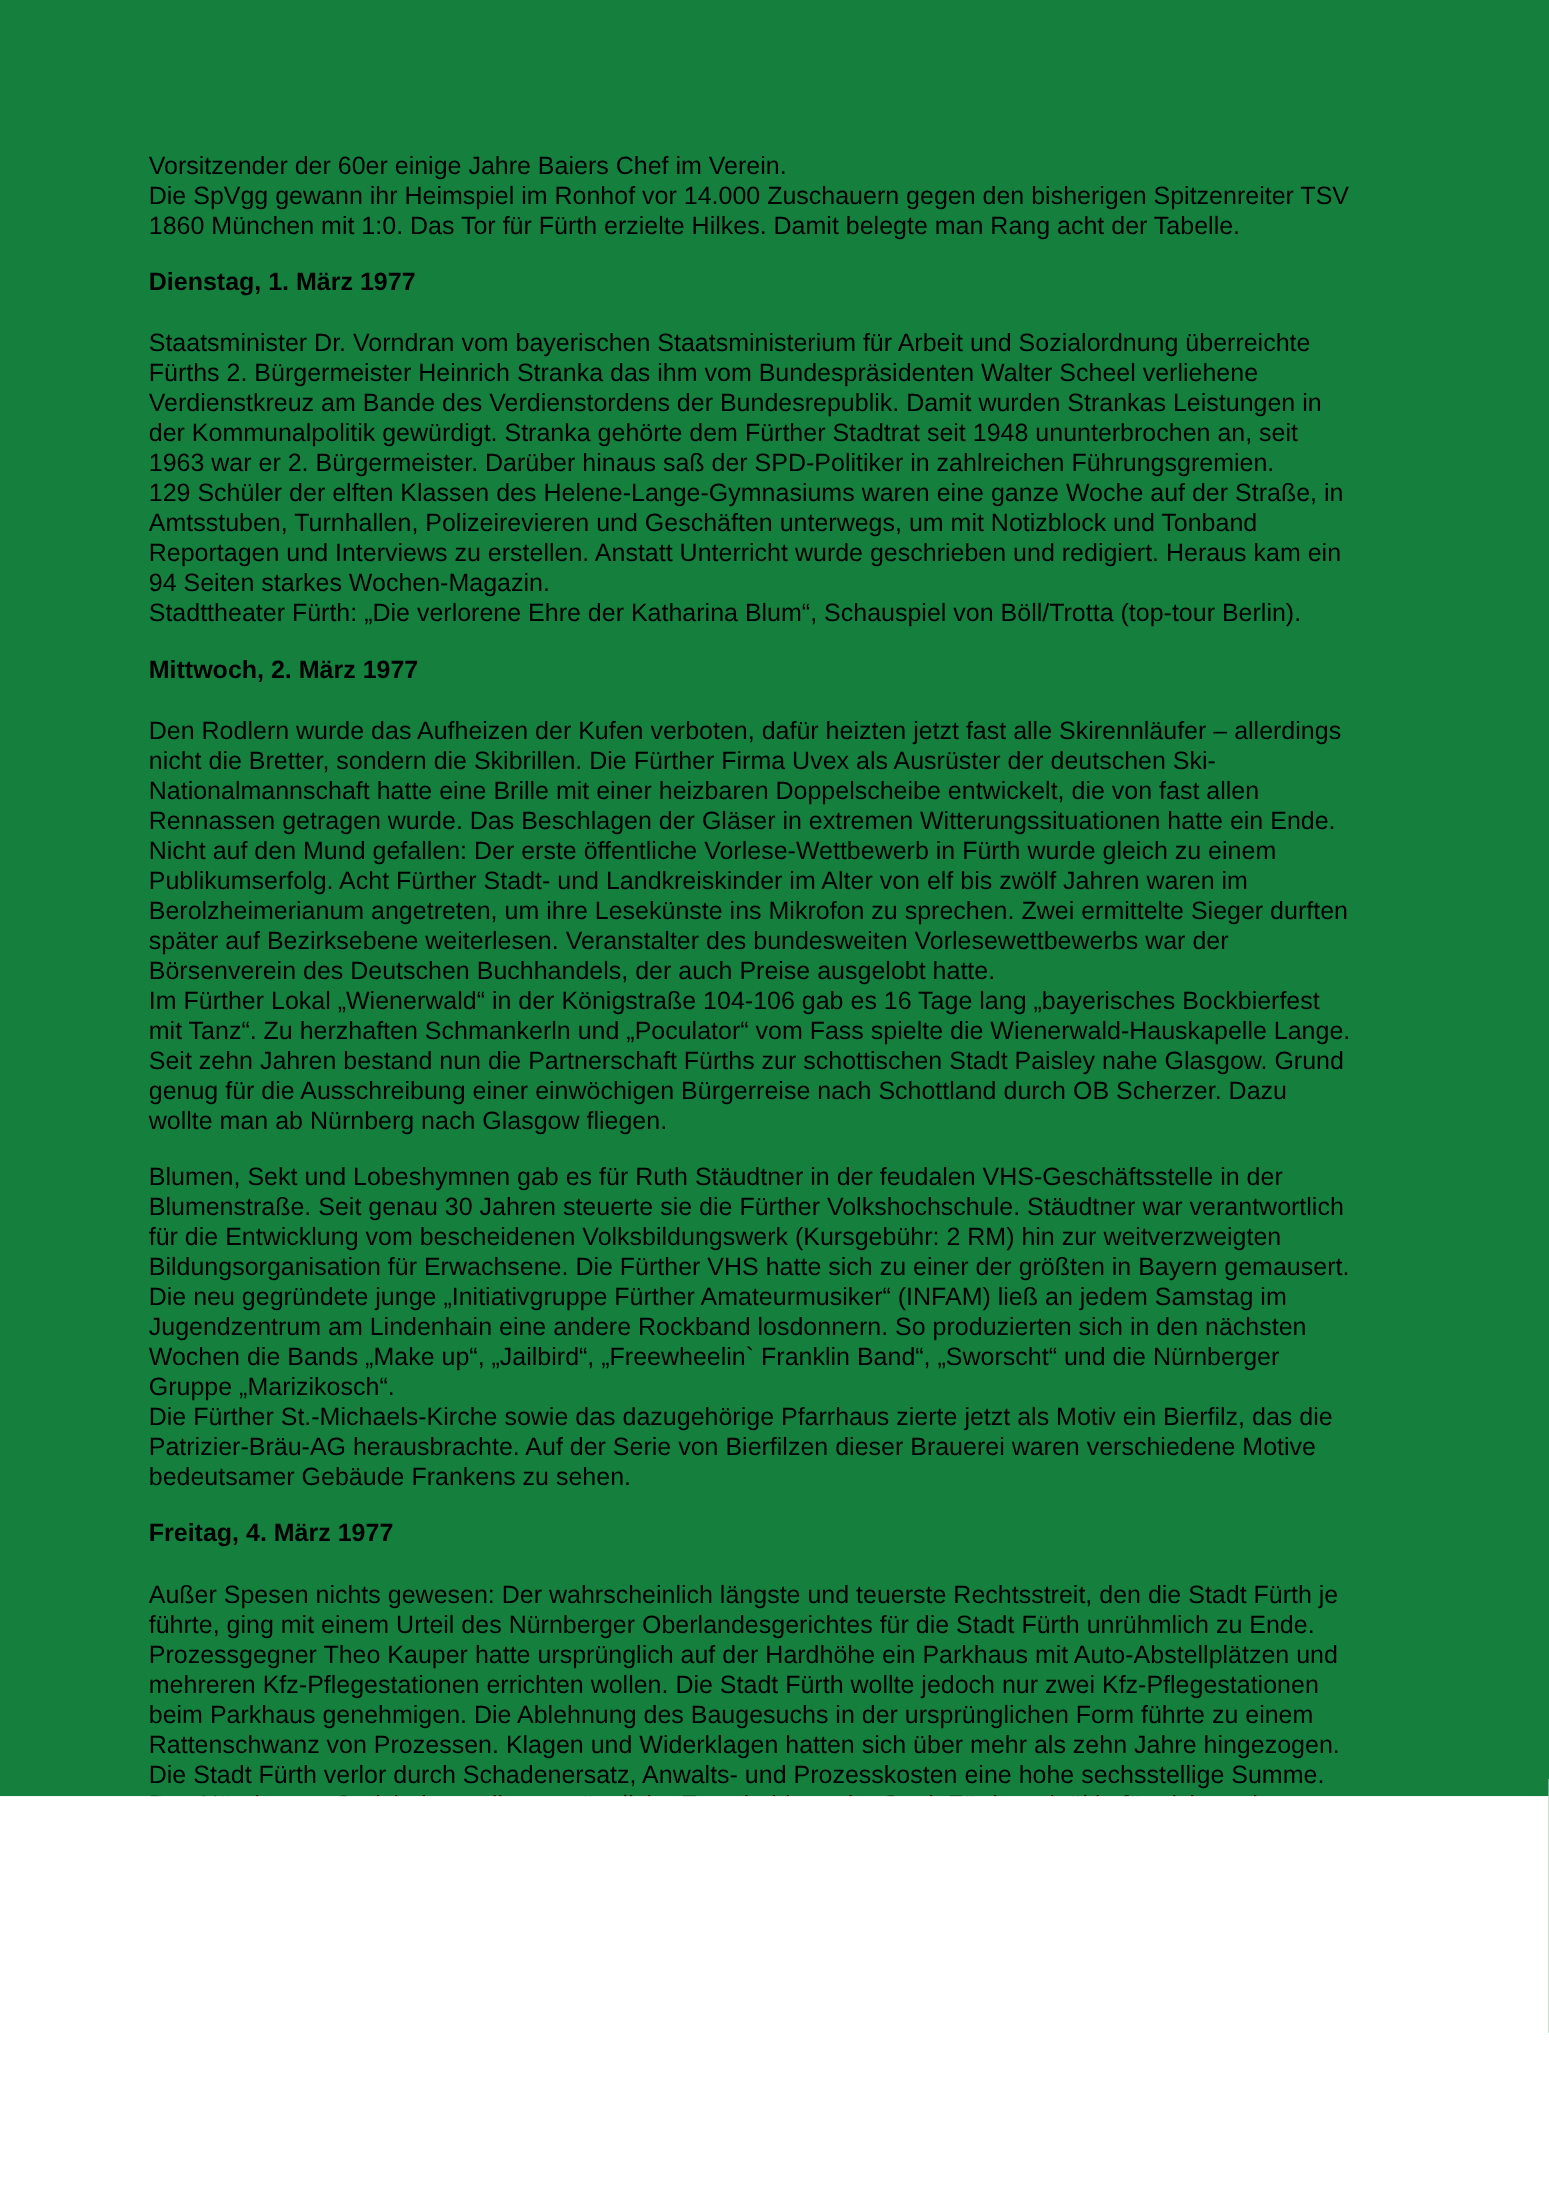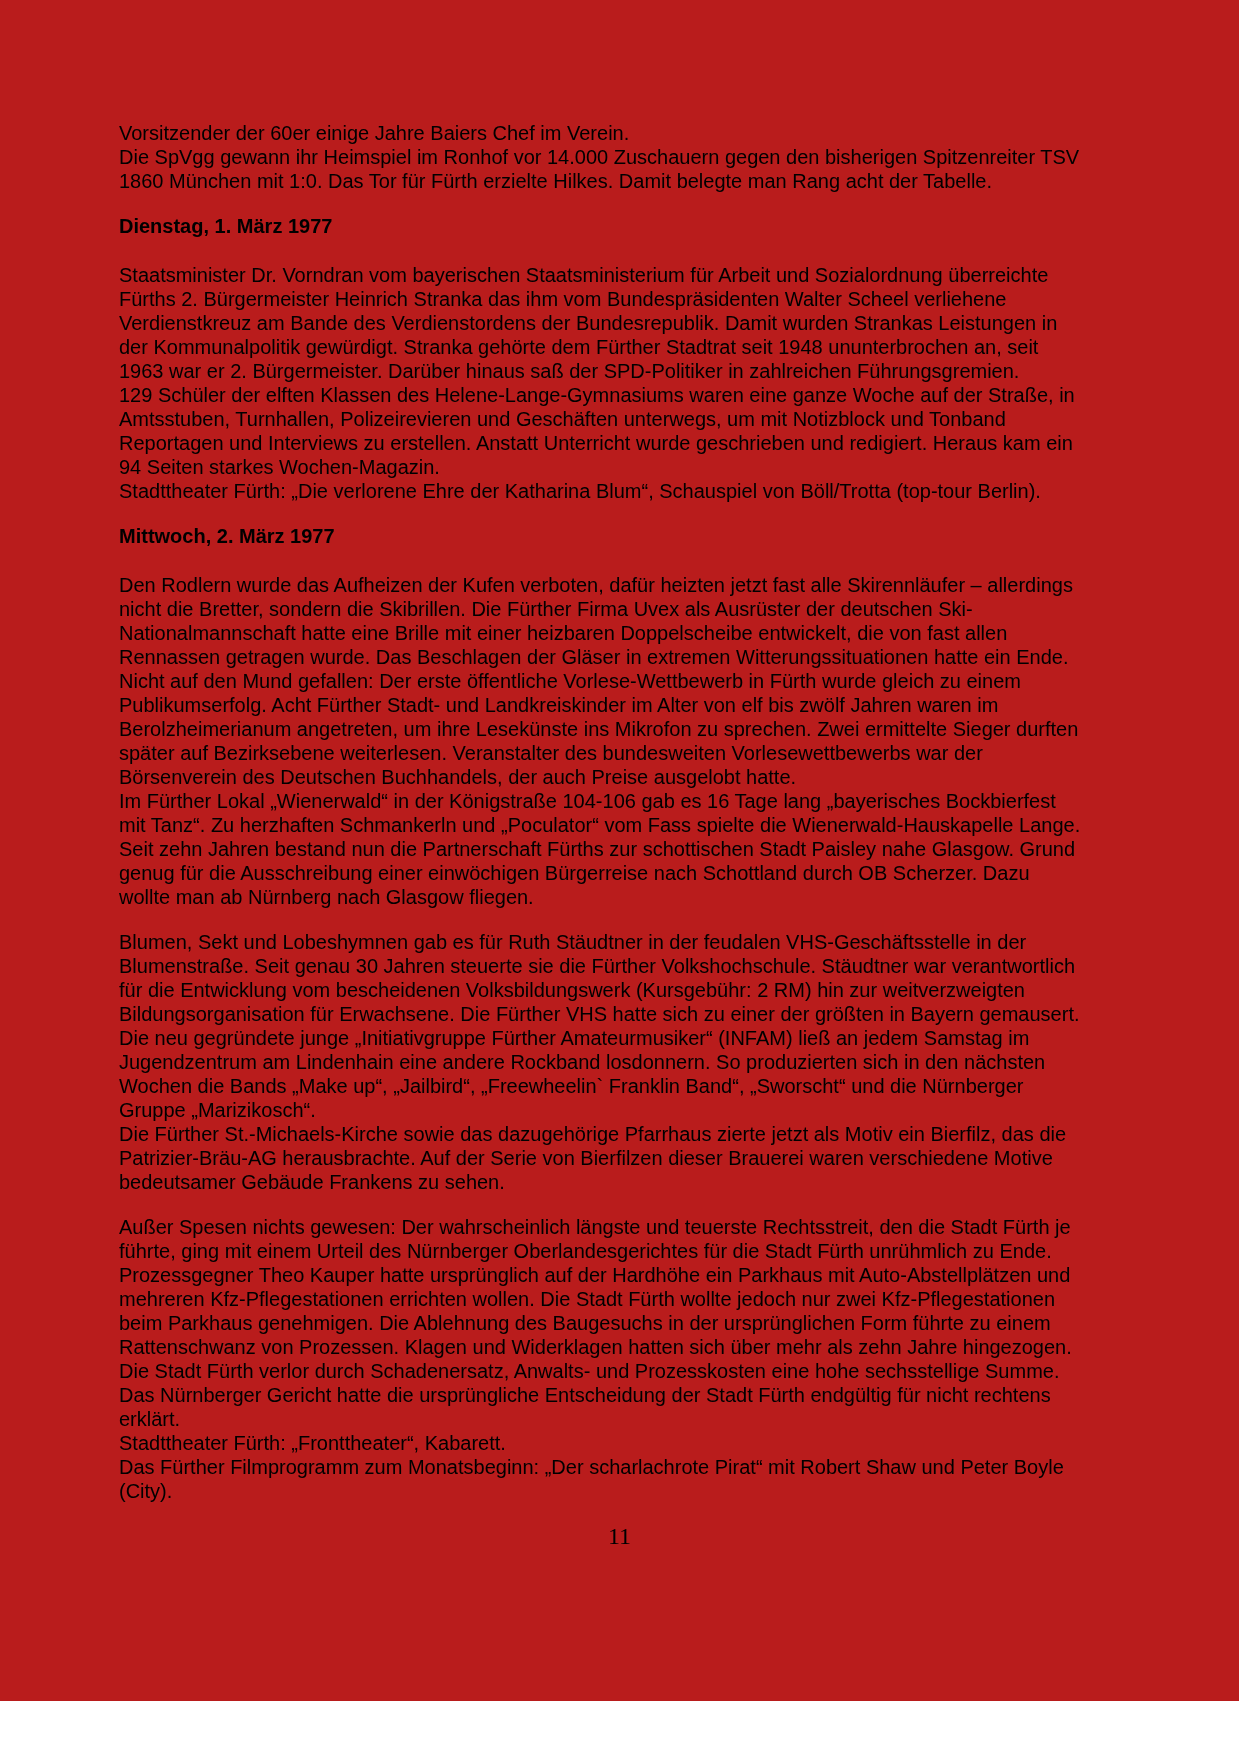--- a/index.html
+++ b/index.html
@@ -3,22 +3,22 @@
 <meta charset="utf-8">
 <style>
   html, body {
     margin: 0;
     padding: 0;
     background: #ffffff;
   }
   .page {
     position: relative;
     width: 1239px;
-    height: 1701px;
-    background: #b91c1c;
+    height: 1437px;
+    background: #15803d;
     color: #000000;
     font-family: "Liberation Sans", "DejaVu Sans", sans-serif;
     font-size: 20px;
     line-height: 24px;
     overflow: hidden;
   }
   .content {
     position: absolute;
     left: 119px;
     top: 121px;
@@ -91,20 +91,21 @@
 Die neu gegründete junge „Initiativgruppe Fürther Amateurmusiker“ (INFAM) ließ an jedem Samstag im
 Jugendzentrum am Lindenhain eine andere Rockband losdonnern. So produzierten sich in den nächsten
 Wochen die Bands „Make up“, „Jailbird“, „Freewheelin` Franklin Band“, „Sworscht“ und die Nürnberger
 Gruppe „Marizikosch“.
 Die Fürther St.-Michaels-Kirche sowie das dazugehörige Pfarrhaus zierte jetzt als Motiv ein Bierfilz, das die
 Patrizier-Bräu-AG herausbrachte. Auf der Serie von Bierfilzen dieser Brauerei waren verschiedene Motive
 bedeutsamer Gebäude Frankens zu sehen.</p>
     </div>
 
     <div>
+      <p class="heading">Freitag, 4. März 1977</p>
       <p class="block">Außer Spesen nichts gewesen: Der wahrscheinlich längste und teuerste Rechtsstreit, den die Stadt Fürth je
 führte, ging mit einem Urteil des Nürnberger Oberlandesgerichtes für die Stadt Fürth unrühmlich zu Ende.
 Prozessgegner Theo Kauper hatte ursprünglich auf der Hardhöhe ein Parkhaus mit Auto-Abstellplätzen und
 mehreren Kfz-Pflegestationen errichten wollen. Die Stadt Fürth wollte jedoch nur zwei Kfz-Pflegestationen
 beim Parkhaus genehmigen. Die Ablehnung des Baugesuchs in der ursprünglichen Form führte zu einem
 Rattenschwanz von Prozessen. Klagen und Widerklagen hatten sich über mehr als zehn Jahre hingezogen.
 Die Stadt Fürth verlor durch Schadenersatz, Anwalts- und Prozesskosten eine hohe sechsstellige Summe.
 Das Nürnberger Gericht hatte die ursprüngliche Entscheidung der Stadt Fürth endgültig für nicht rechtens
 erklärt.
 Stadttheater Fürth: „Fronttheater“, Kabarett.

